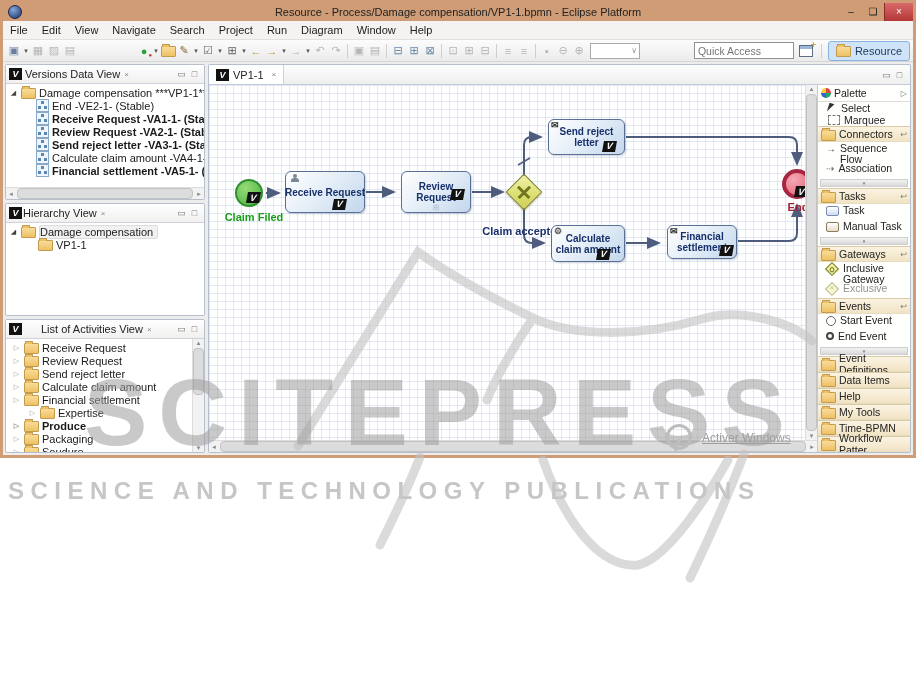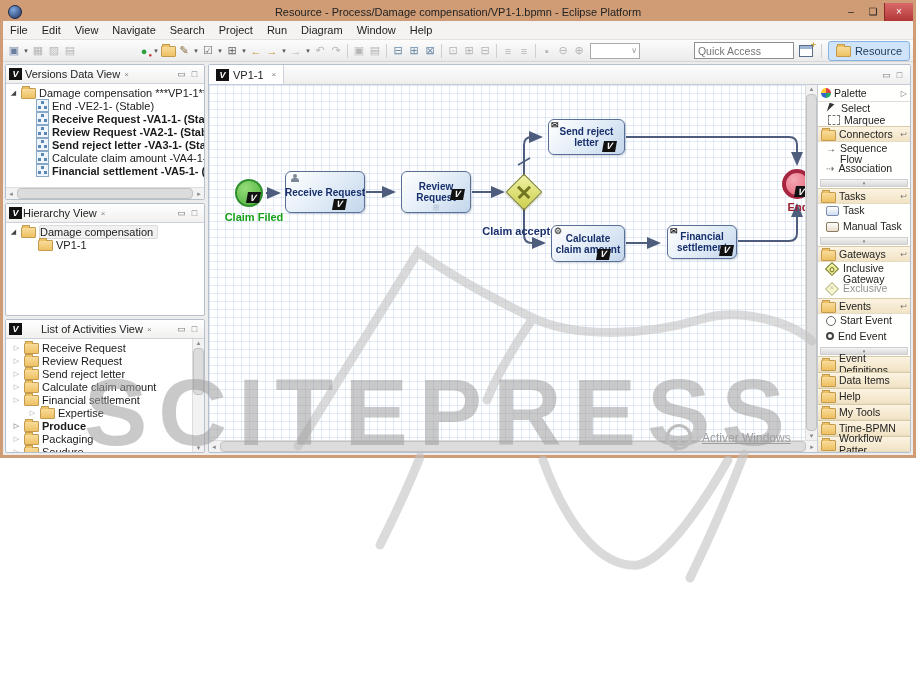--- a/index.html
+++ b/index.html
@@ -564,16 +564,17 @@
   <svg class="wm-svg" width="916" height="680" viewBox="0 0 916 680">
     <g stroke="#c3c3c3" stroke-width="9" fill="none" stroke-linecap="round" opacity="0.6">
       <path d="M298,446 L418,252 C460,282 502,303 533,318 C572,337 642,337 702,319 C742,307 792,323 812,341"></path>
       <path d="M533,318 C515,345 498,372 487,400"></path>
       <path d="M543,460 C570,535 606,568 638,565 C662,560 696,516 728,460"></path>
       <path d="M744,454 C728,496 706,545 690,578"></path>
       <path d="M380,545 C395,515 409,485 420,457"></path>
     </g>
   </svg>
   <div class="wm-big">SCITEPRESS</div>
+  <div class="wm-sub">SCIENCE AND TECHNOLOGY PUBLICATIONS</div>
   <div class="activer-ico"></div>
   <div class="activer">Activer Windows</div>
 
 </div>
 
 </body></html>

